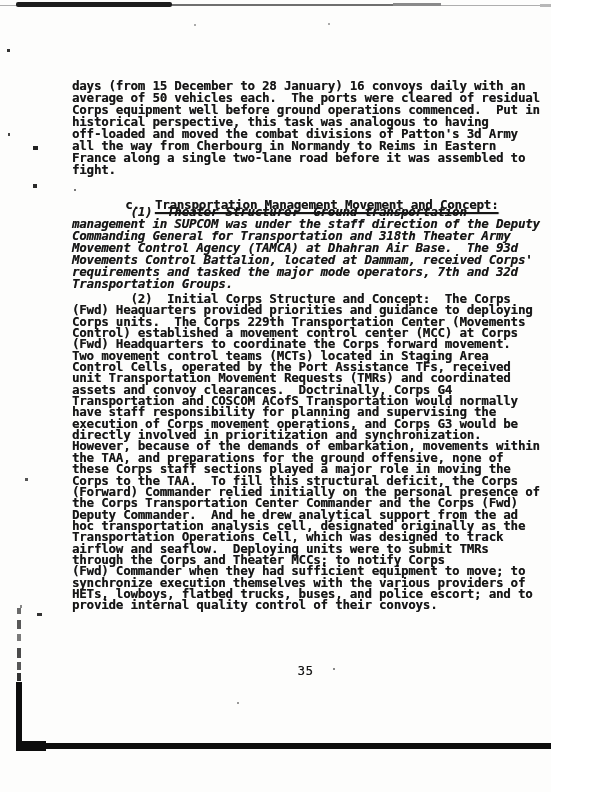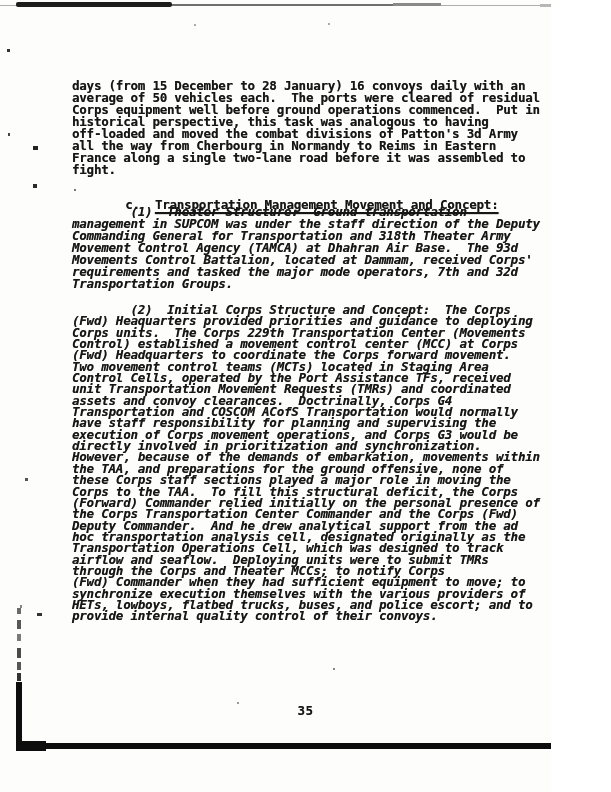--- a/index.html
+++ b/index.html
@@ -15,42 +15,41 @@
   
   .block {
     position:absolute; left:72px;
     font-weight:bold; font-size:12.4px; color:#161616;
     letter-spacing:-0.15px; white-space:pre;
     text-shadow:0.25px 0.25px 0 rgba(25,25,25,0.65);
   }
   .block .line { white-space:pre; }
   .intro { top:80px;  line-height:12.05px; }
   .s1    { top:206px; line-height:12.05px;font-style:italic; }
-  .s2    { top:304px; line-height:11.35px;font-style:italic; }
+  .s2    { top:293px; line-height:11.35px; }
 
   .heading {
     position:absolute; left:96px; top:182px;
     font-weight:bold; font-size:12.4px; color:#161616;
     letter-spacing:-0.15px; white-space:pre;
     text-shadow:0.25px 0.25px 0 rgba(25,25,25,0.65);
   }
   .heading .htitle {
     margin-left:15px;
     text-decoration:underline;
     text-decoration-thickness:1.6px;
     text-underline-offset:2.5px;
   }
 
   .pagenum {
     position:absolute; left:0; top:663px; width:611px;
     text-align:center;
-    font-weight:bold; font-size:12.4px; color:#161616;
+    font-weight:normal; font-size:12.4px; color:#161616;
     letter-spacing:0.5px;
     text-shadow:0.25px 0.25px 0 rgba(25,25,25,0.65);
-    margin-top:40px;
   }
 
   
   .artifact { position:absolute; pointer-events:none; }
   .top-base   { left:0;   top:4.5px; width:611px; height:1.4px; background:#aeaeae; }
   .top-dark   { left:16px; top:2px;  width:156px; height:5px;  background:#1d1d1d; border-radius:2px; }
   .top-med    { left:172px;top:4px;  width:258px; height:2px;  background:#6f6f6f; }
   .top-seg1   { left:393px;top:3px;  width:48px;  height:3px;  background:#8a8a8a; }
   .top-seg2   { left:540px;top:4px;  width:46px;  height:2.5px;background:#b7b7b7; }
   .top-seg3   { left:592px;top:3px;  width:19px;  height:3px;  background:#8d8d8d; }

